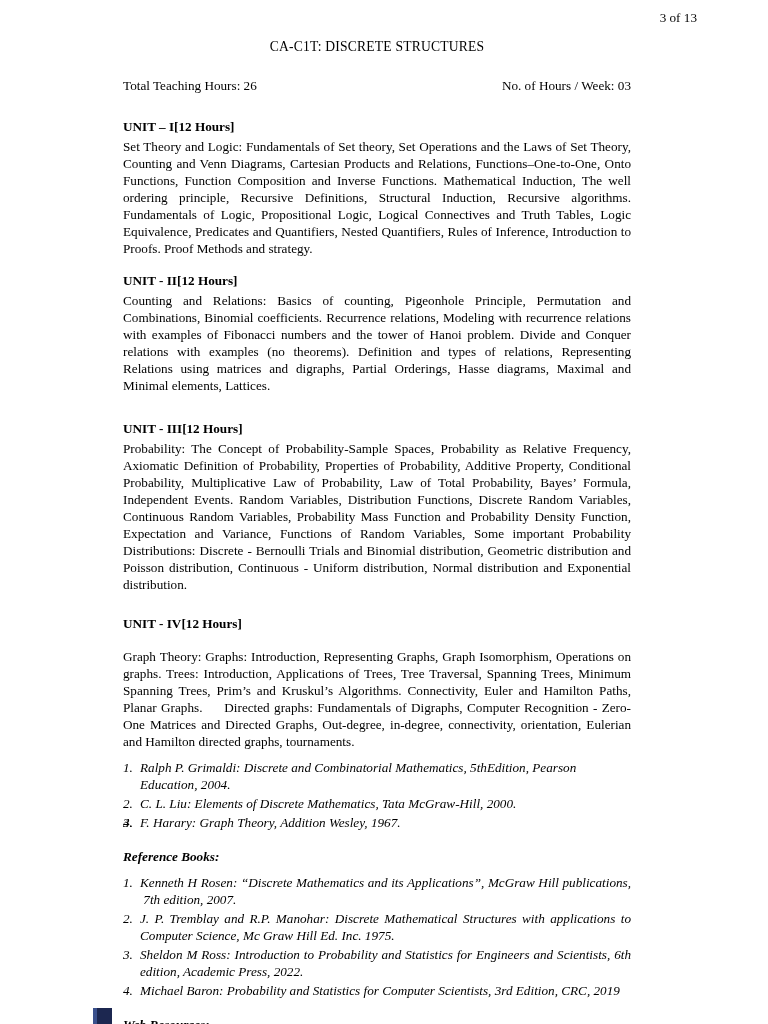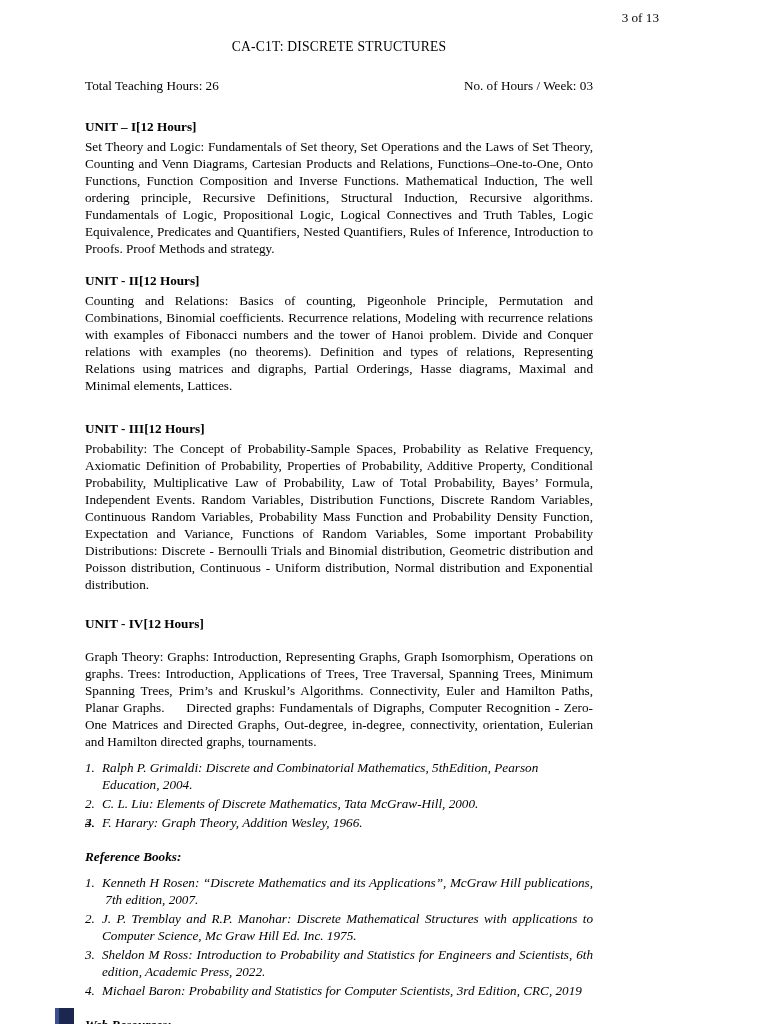--- a/index.html
+++ b/index.html
@@ -4,20 +4,21 @@
 <style>
   html, body { margin: 0; padding: 0; background: #ffffff; }
   .page {
     position: relative;
     width: 700px;
     height: 1024px;
     background: #ffffff;
     color: #000000;
     font-family: "Liberation Serif", "DejaVu Serif", serif;
     overflow: hidden;
+    margin-left: 38px;
   }
   .content {
     padding: 12px 107px 0 85px;
     font-size: 13.2px;
     line-height: 17px;
   }
   .page-number {
     position: absolute;
     top: 10px;
     right: 41px;
@@ -137,21 +138,21 @@
         </li>
         <li>
           <span class="num">2.</span>
           <span>C. L. Liu: Elements of Discrete Mathematics, Tata McGraw-Hill, 2000.</span>
         </li>
         <li>
           <span class="num">3.</span>
         </li>
         <li>
           <span class="num">4.</span>
-          <span>F. Harary: Graph Theory, Addition Wesley, 1966.</span>
+          <span>F. Harary: Graph Theory, Addition Wesley, 1967.</span>
         </li>
       </ol>
     </section>
 
     <section>
       <h2 class="book-heading">Reference Books:</h2>
       <ol class="book-list justified">
         <li>
           <span class="num">1.</span>
           <span>Kenneth H Rosen: “Discrete Mathematics and its Applications”, McGraw Hill publications, &nbsp;7th edition, 2007.</span>

